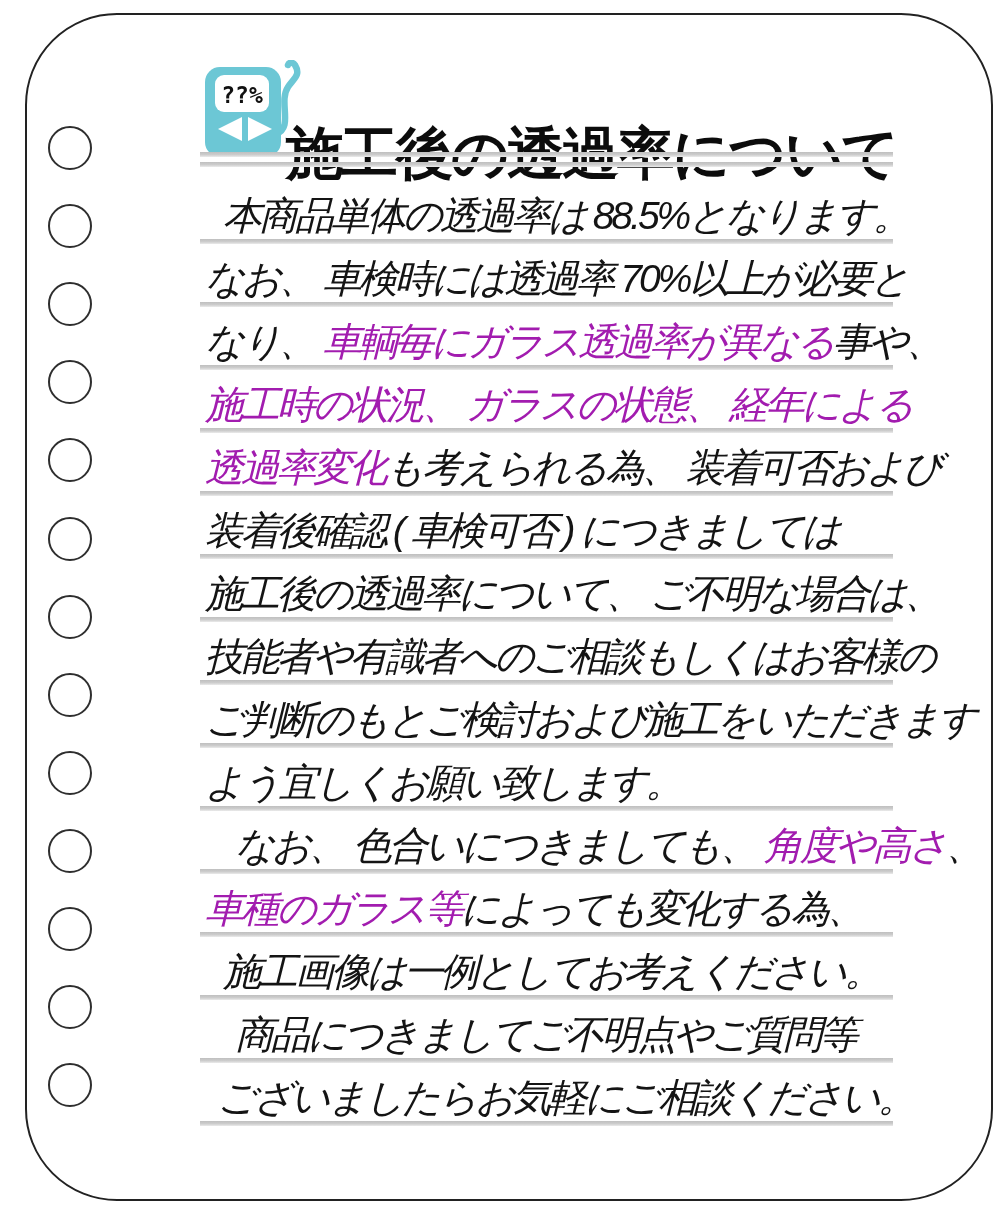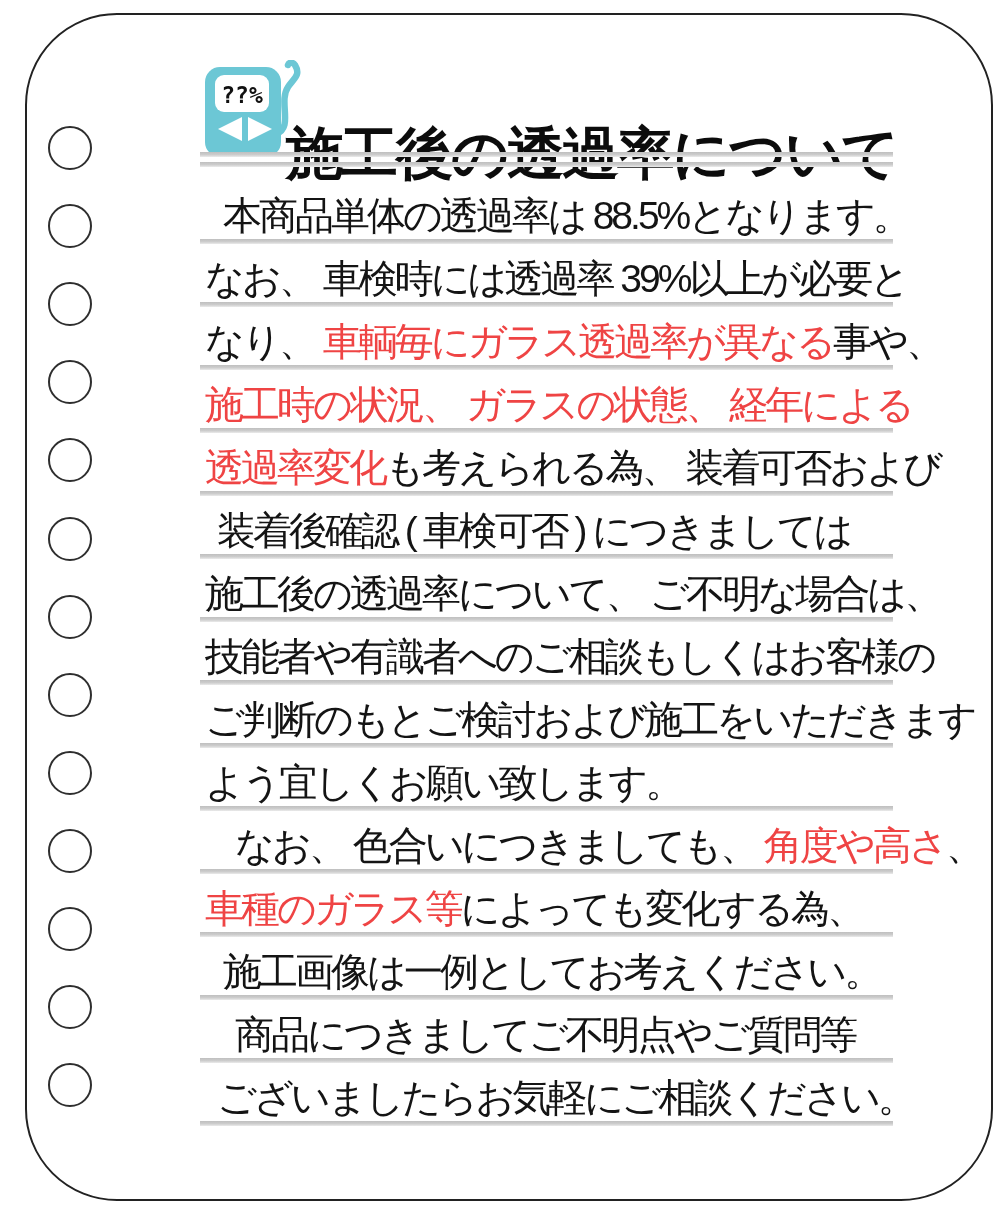--- a/index.html
+++ b/index.html
@@ -22,28 +22,28 @@
     font-size:57px; line-height:1.1; font-weight:bold; color:#0c0c0c;
     letter-spacing:-2px; white-space:nowrap;
   }
   .rule {
     height:5px;
     background:linear-gradient(180deg,#bfbfbf 0%,#cdcdcd 55%,#ebebeb 100%);
   }
   .title-rules { position:absolute; left:200px; top:152px; width:693px; }
   .title-rules .rule + .rule { margin-top:5px; }
   .rows { position:absolute; left:200px; top:181px; width:693px; }
-  .row { position:relative; height:63px; }
+  .row { position:relative; height:63px;font-style:italic; }
   .row-rule { position:absolute; left:0; bottom:0; width:100%; }
   .row-text {
     position:absolute; bottom:9px; left:5px;
     font-size:39px; line-height:1; letter-spacing:-3px;
     color:#141414; white-space:pre;
   }
-  .seg-hl { color:#ef4444; }
+  .seg-hl { color:#a21caf; }
 </style>
 </head>
 <body>
 
 <div class="page">
 
   <div class="frame"></div>
 
   <div id="holes">
       <div class="hole" style="top: 126px;"></div>
@@ -78,37 +78,37 @@
     <div class="rule"></div>
     <div class="rule"></div>
   </div>
 
   <div class="rows" id="rows">
       <div class="row">
         <div class="row-text" style="left: 23px;"><span class="seg">本商品単体の透過率は 88.5%となります。</span></div>
         <div class="rule row-rule"></div>
       </div>
       <div class="row">
-        <div class="row-text" style="left: 5px;"><span class="seg">なお、 車検時には透過率 39%以上が必要と</span></div>
+        <div class="row-text" style="left: 5px;"><span class="seg">なお、 車検時には透過率 70%以上が必要と</span></div>
         <div class="rule row-rule"></div>
       </div>
       <div class="row">
         <div class="row-text" style="left: 5px;"><span class="seg">なり、 </span><span class="seg-hl">車輌毎にガラス透過率が異なる</span><span class="seg">事や、</span></div>
         <div class="rule row-rule"></div>
       </div>
       <div class="row">
         <div class="row-text" style="left: 5px;"><span class="seg-hl">施工時の状況、 ガラスの状態、 経年による</span></div>
         <div class="rule row-rule"></div>
       </div>
       <div class="row">
         <div class="row-text" style="left: 5px;"><span class="seg-hl">透過率変化</span><span class="seg">も考えられる為、 装着可否および</span></div>
         <div class="rule row-rule"></div>
       </div>
       <div class="row">
-        <div class="row-text" style="left: 5px; margin-left: 12px;"><span class="seg">装着後確認 ( 車検可否 ) につきましては</span></div>
+        <div class="row-text" style="left: 5px;"><span class="seg">装着後確認 ( 車検可否 ) につきましては</span></div>
         <div class="rule row-rule"></div>
       </div>
       <div class="row">
         <div class="row-text" style="left: 5px;"><span class="seg">施工後の透過率について、 ご不明な場合は、</span></div>
         <div class="rule row-rule"></div>
       </div>
       <div class="row">
         <div class="row-text" style="left: 5px;"><span class="seg">技能者や有識者へのご相談もしくはお客様の</span></div>
         <div class="rule row-rule"></div>
       </div>

